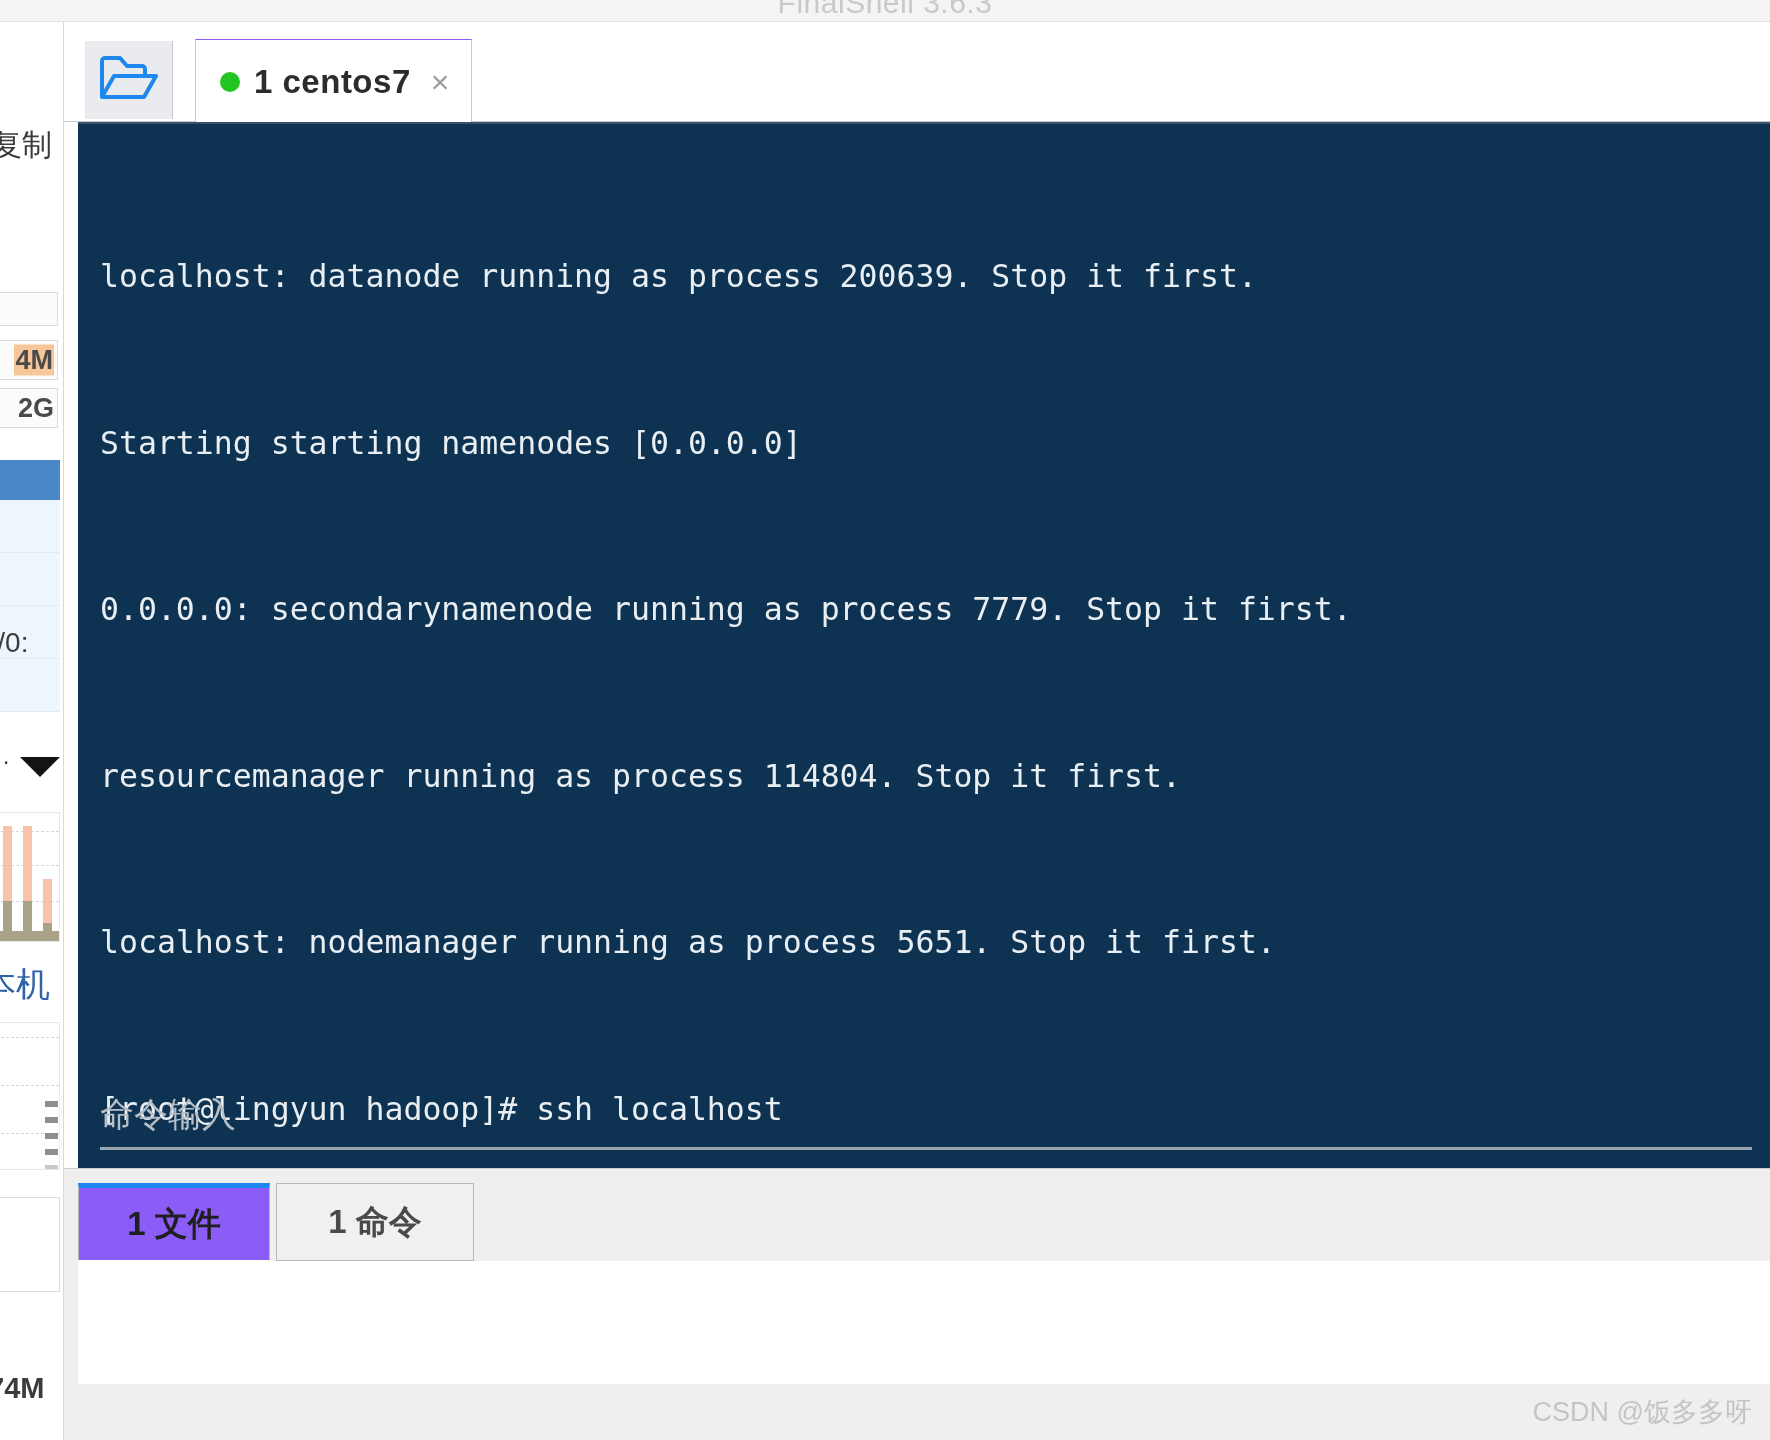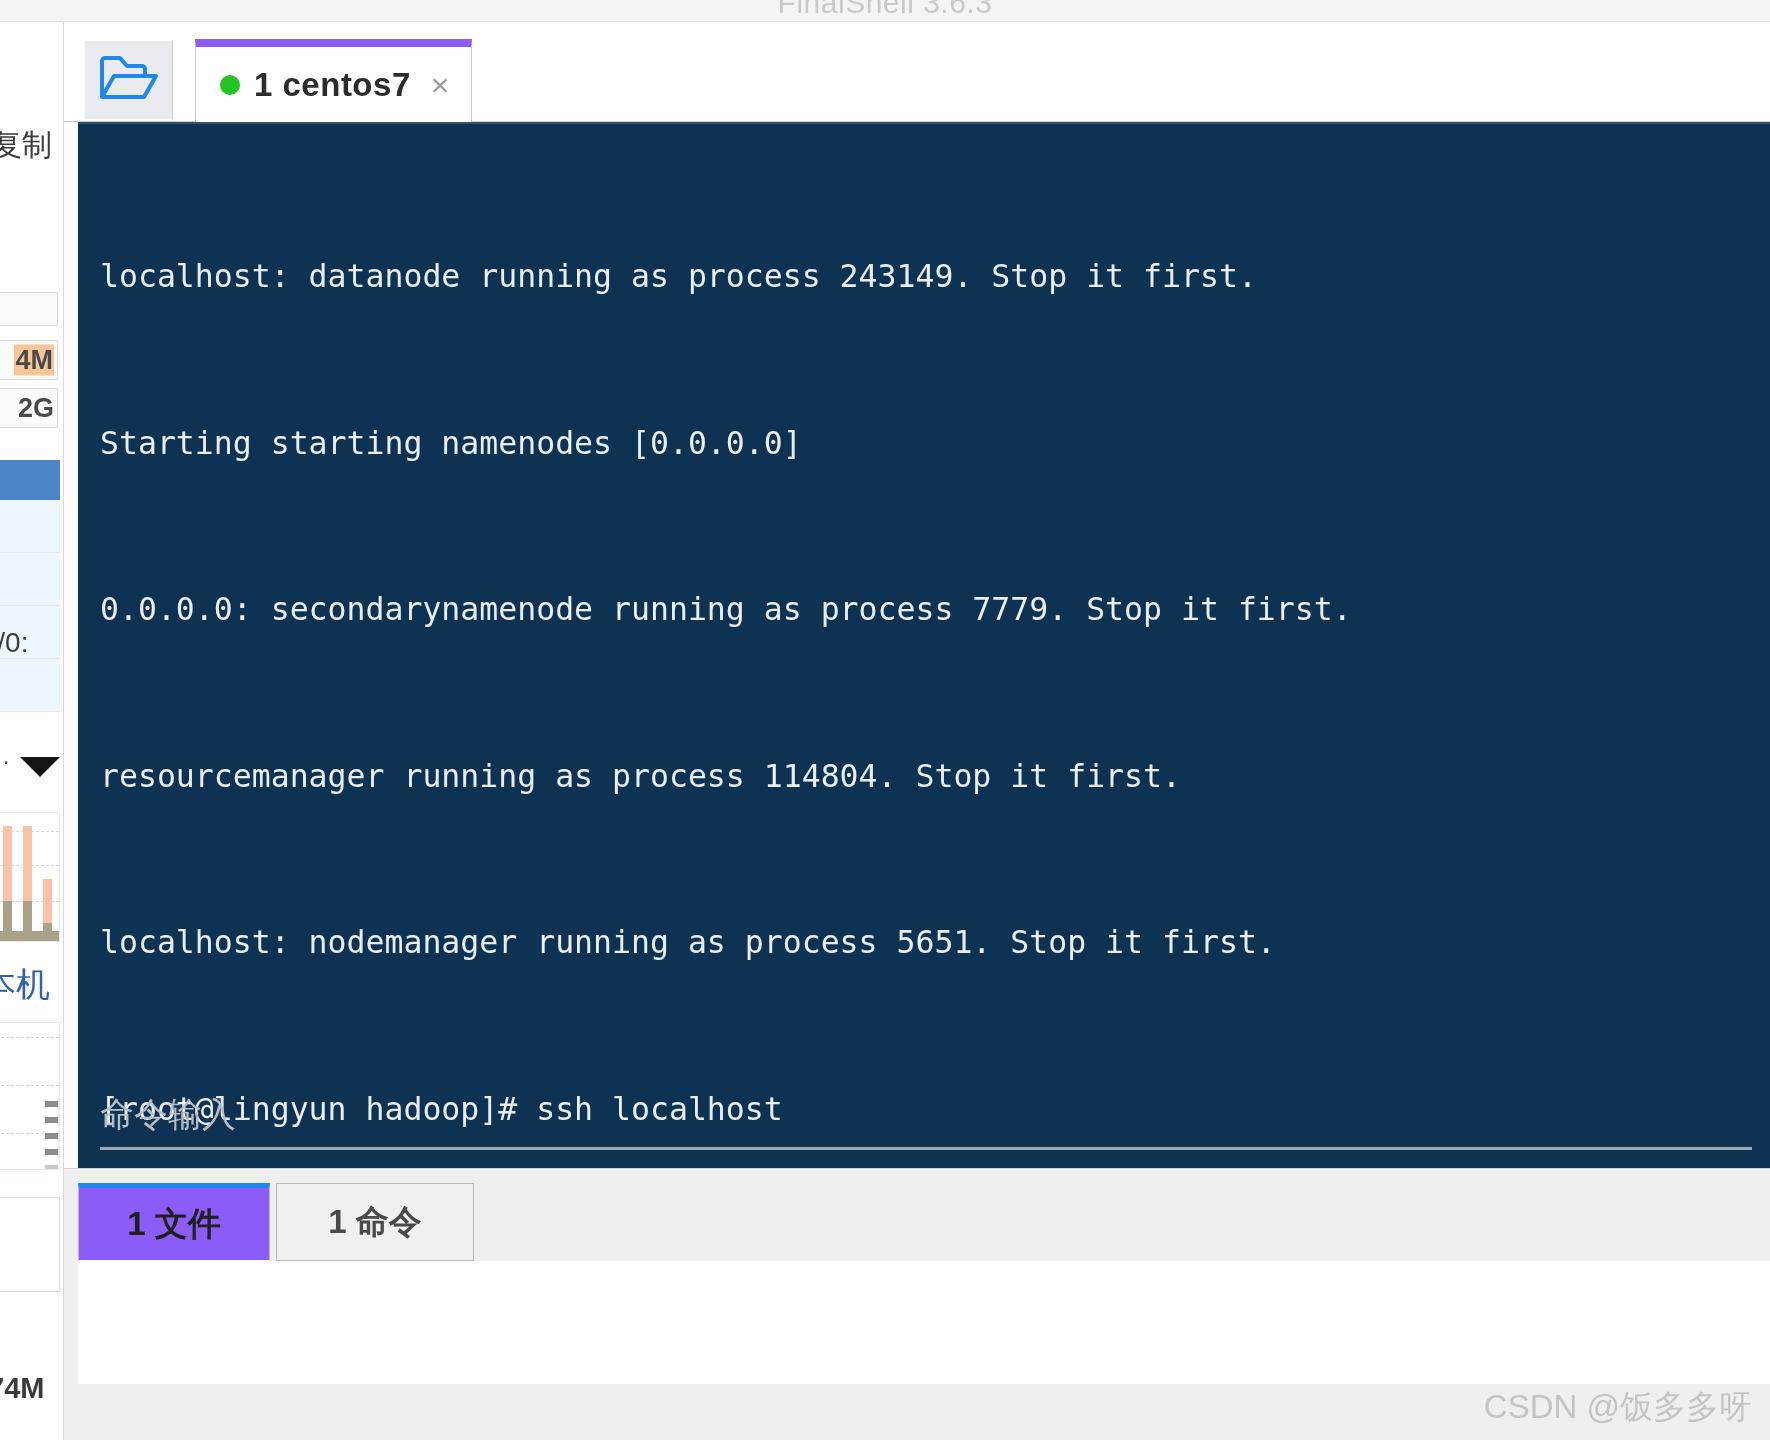--- a/index.html
+++ b/index.html
@@ -124,21 +124,21 @@
     position:absolute; left:21px; top:19px; width:88px; height:78px;
     background:#e9ebee; border-right:1px solid #c9c9c9;
     display:flex; align-items:center; justify-content:center;
   }
   .tab {
     position:absolute; top:17px; height:84px;
     background:#fdfdfd;
     border-left:1px solid #c9c9c9; border-right:1px solid #c9c9c9;
     display:flex; align-items:center; gap:14px; padding:0 22px 0 24px;
   }
-  .tab.active { border-top:8px solid #8b5cf6; background:#ffffff; }
+  .tab.active { border-top:1px solid #8b5cf6; background:#ffffff; }
   .tab-dot { width:20px; height:20px; border-radius:50%; background:#22c522; }
   .tab-label { font-size:33px; color:#2c2c2c; font-weight:bold; white-space:nowrap; letter-spacing:.5px; }
   .tab-close { font-size:32px; color:#9c9c9c; margin-left:6px; line-height:1; }
 
   
   .term-wrap {
     position:absolute; left:78px; top:122px; width:1692px; height:1046px;
     background:#0d3252;
     border-top:2px solid #34506a;
   }
@@ -187,21 +187,21 @@
     font-size:33px; font-weight:bold; color:#3a3a3a;
     border:1px solid #b9b9b9;
   }
   .btab.active { background:#8b5cf6; border-top:5px solid #1e88ef; border-bottom-color:#ffffff; color:#1f1f1f; }
   .btab.idle { background:#f0f0f0; color:#4a4a4a; }
   .bpanel {
     position:absolute; left:14px; top:92px; right:0; bottom:56px; background:#ffffff;
   }
   .watermark {
     position:absolute; right:18px; bottom:10px;
-    font-size:33px; color:#c4c4c4; white-space:nowrap;
+    font-size:27px; color:#c4c4c4; white-space:nowrap;
   }
 </style>
 </head>
 <body>
 
 <div id="app">
 
   <div class="titlebar">
     <div class="titlebar-text">FinalShell 3.6.3</div>
   </div>
@@ -286,21 +286,21 @@
   </div>
 
   <div class="term-splitter">
     <i style="top:1080px"></i>
       <i style="top:1098px"></i>
       <i style="top:1116px"></i>
   </div>
 
   <div class="term-wrap">
     <div class="term-body">
-      <div class="term-line">localhost: datanode running as process 243149. Stop it first.</div>
+      <div class="term-line">localhost: datanode running as process 200639. Stop it first.</div>
       <div class="term-line">Starting starting namenodes [0.0.0.0]</div>
       <div class="term-line">0.0.0.0: secondarynamenode running as process 7779. Stop it first.</div>
       <div class="term-line">resourcemanager running as process 114804. Stop it first.</div>
       <div class="term-line">localhost: nodemanager running as process 5651. Stop it first.</div>
       <div class="term-line">[root@lingyun hadoop]# ssh localhost</div>
       <div class="term-line">Last login: Tue Sep  8 06:17:51 2020</div>
       
       
       
       

